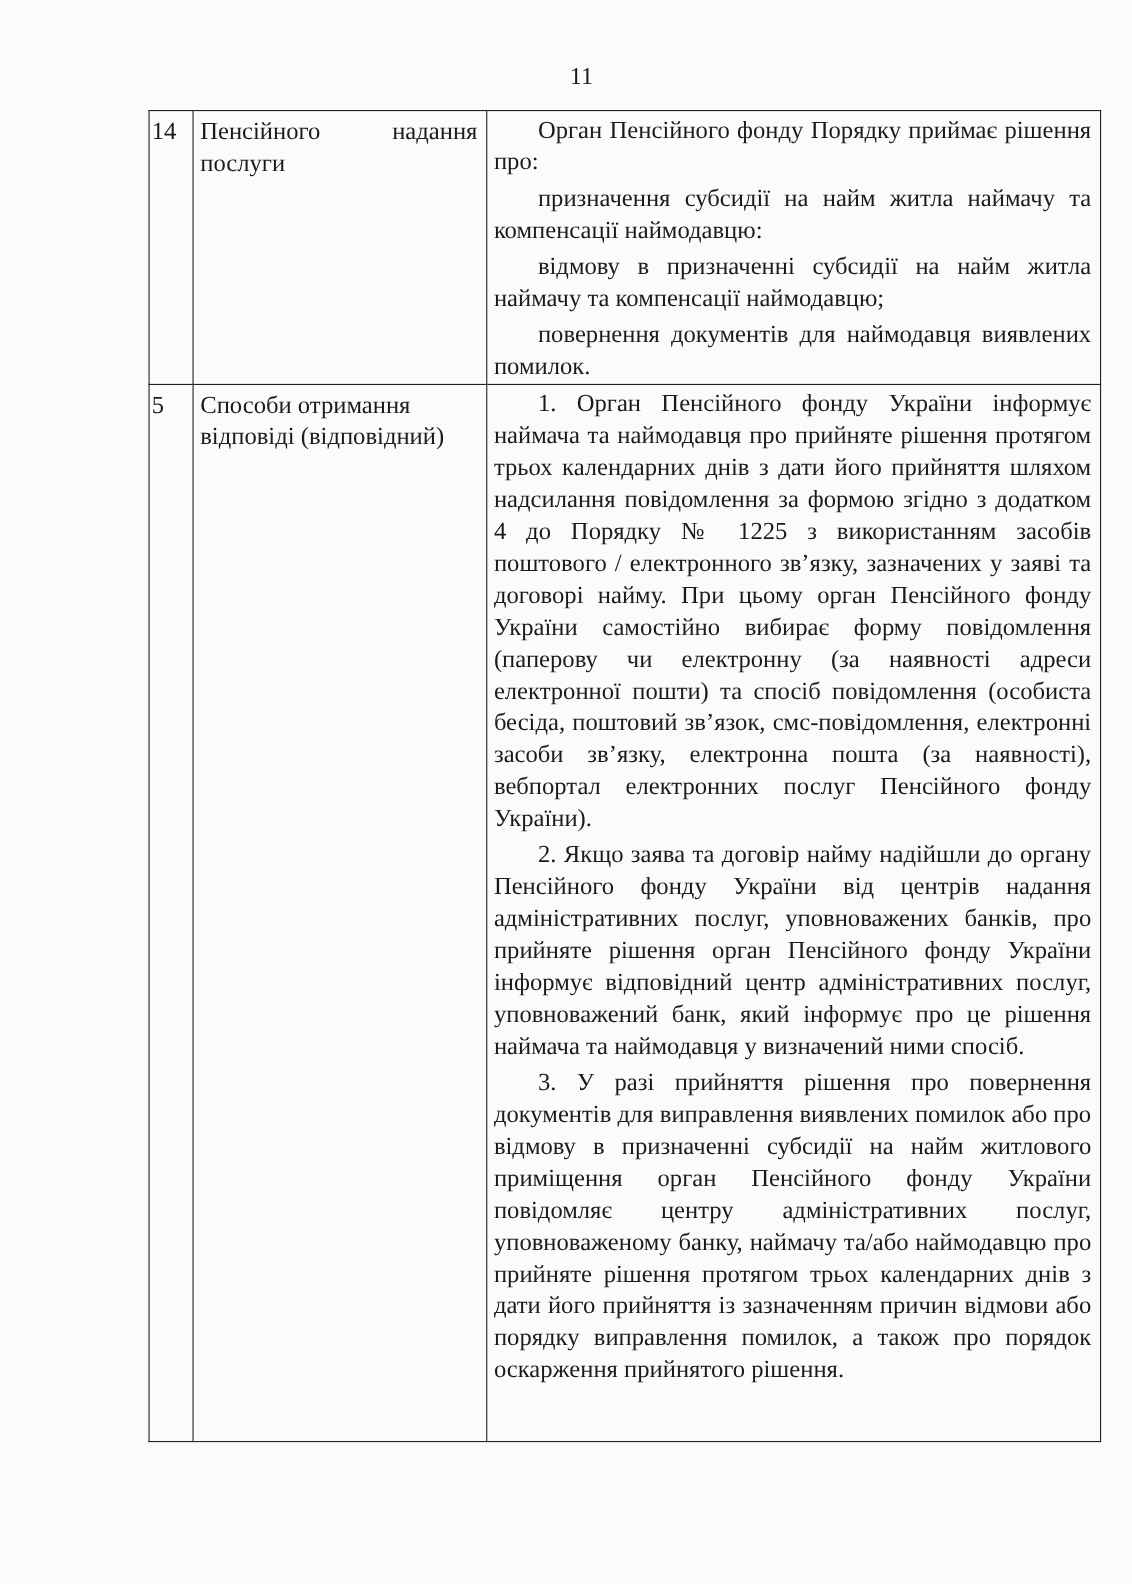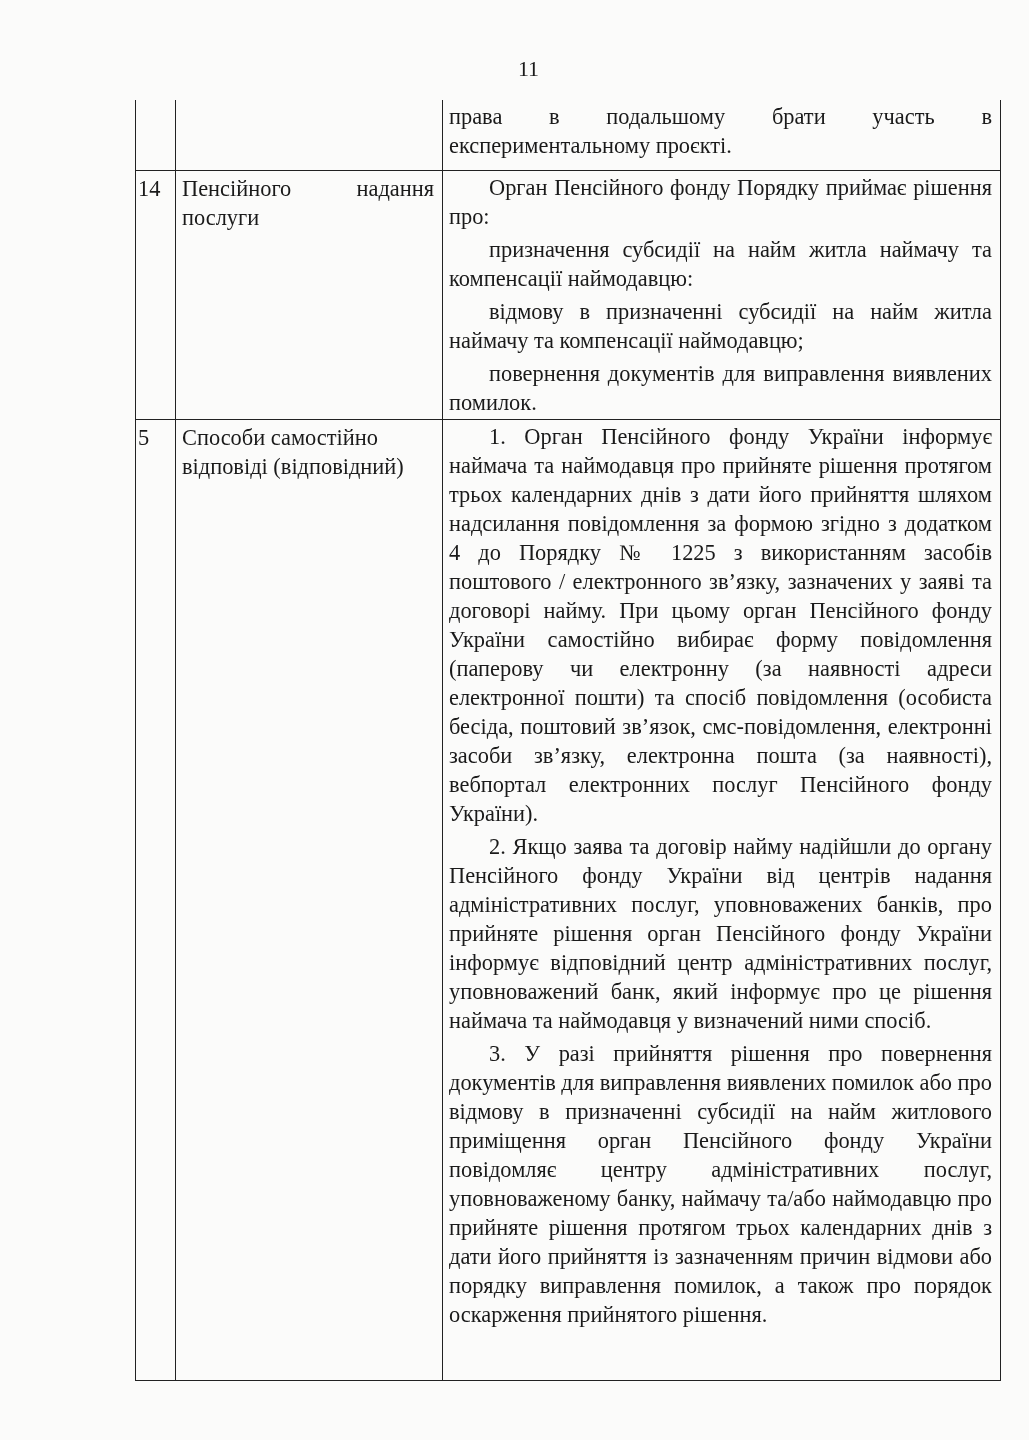--- a/index.html
+++ b/index.html
@@ -41,44 +41,37 @@
 
 <div class="page-number">11</div>
 
 <table class="doc">
   <colgroup>
     <col class="c-num">
       <col class="c-label">
       <col class="c-body">
   </colgroup>
   <tbody>
-    <tr class="cont row-cont">
-      <td class="num"></td>
-      <td class="label"></td>
-      <td class="body">
-        <p class="p last">права в подальшому брати участь в експериментальному проєкті.</p>
-      </td>
-    </tr>
     <tr class="row-14">
       <td class="num">14</td>
       <td class="label">
         <div class="just">Пенсійного надання</div>
         <div>послуги</div>
       </td>
       <td class="body">
         <p class="p indent">Орган Пенсійного фонду Порядку приймає рішення про:</p>
         <p class="p indent">призначення субсидії на найм житла наймачу та компенсації наймодавцю:</p>
         <p class="p indent">відмову в призначенні субсидії на найм житла наймачу та компенсації наймодавцю;</p>
-        <p class="p indent last">повернення документів для виправлення виявлених помилок.</p>
+        <p class="p indent last">повернення документів для наймодавця виявлених помилок.</p>
       </td>
     </tr>
     <tr class="row-15">
       <td class="num">5</td>
       <td class="label">
-        <div>Способи самостійно</div>
+        <div>Способи отримання</div>
         <div>відповіді (відповідний)</div>
       </td>
       <td class="body">
         <p class="p indent">1. Орган Пенсійного фонду України інформує наймача та наймодавця про прийняте рішення протягом трьох календарних днів з дати його прийняття шляхом надсилання повідомлення за формою згідно з додатком 4 до Порядку № 1225 з використанням засобів поштового / електронного зв’язку, зазначених у заяві та договорі найму. При цьому орган Пенсійного фонду України самостійно вибирає форму повідомлення (паперову чи електронну (за наявності адреси електронної пошти) та спосіб повідомлення (особиста бесіда, поштовий зв’язок, смс-повідомлення, електронні засоби зв’язку, електронна пошта (за наявності), вебпортал електронних послуг Пенсійного фонду України).</p>
         <p class="p indent">2. Якщо заява та договір найму надійшли до органу Пенсійного фонду України від центрів надання адміністративних послуг, уповноважених банків, про прийняте рішення орган Пенсійного фонду України інформує відповідний центр адміністративних послуг, уповноважений банк, який інформує про це рішення наймача та наймодавця у визначений ними спосіб.</p>
         <p class="p indent last">3. У разі прийняття рішення про повернення документів для виправлення виявлених помилок або про відмову в призначенні субсидії на найм житлового приміщення орган Пенсійного фонду України повідомляє центру адміністративних послуг, уповноваженому банку, наймачу та/або наймодавцю про прийняте рішення протягом трьох календарних днів з дати його прийняття із зазначенням причин відмови або порядку виправлення помилок, а також про порядок оскарження прийнятого рішення.</p>
       </td>
     </tr>
   </tbody>
 </table>

